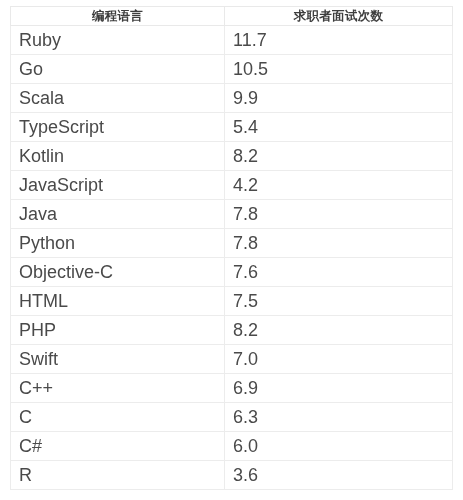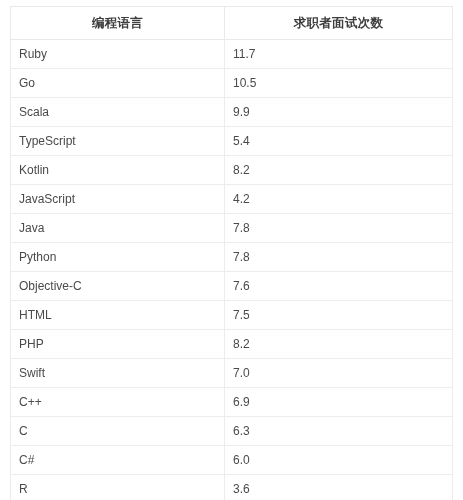--- a/index.html
+++ b/index.html
@@ -23,42 +23,42 @@
   table.data-table {
     border-collapse: collapse;
     width: 442px;
     table-layout: fixed;
     background: #ffffff;
   }
   table.data-table col.col-lang { width: 214px; }
   table.data-table col.col-val  { width: 228px; }
 
   table.data-table th {
-    height: 33px;
+    height: 19px;
     box-sizing: border-box;
     border-top: 1px solid #e9e9e9;
     border-bottom: 1px solid #e9e9e9;
     border-left: 1px solid #e9e9e9;
     border-right: 1px solid #e9e9e9;
     font-size: 12.5px;
     font-weight: 700;
     color: #3d3d3d;
     text-align: center;
     vertical-align: middle;
     padding: 0 22px;
     background: #ffffff;
     letter-spacing: 0.3px;
   }
   table.data-table td {
     height: 29px;
     box-sizing: border-box;
     border-bottom: 1px solid #ececec;
     border-left: 1px solid #ececec;
     border-right: 1px solid #ececec;
-    font-size: 12px;
+    font-size: 18px;
     font-weight: 400;
     color: #4a4a4a;
     text-align: left;
     vertical-align: middle;
     padding: 0 0 0 8px;
     background: #ffffff;
     white-space: nowrap;
     overflow: hidden;
   }
   table.data-table tr:last-child td {

